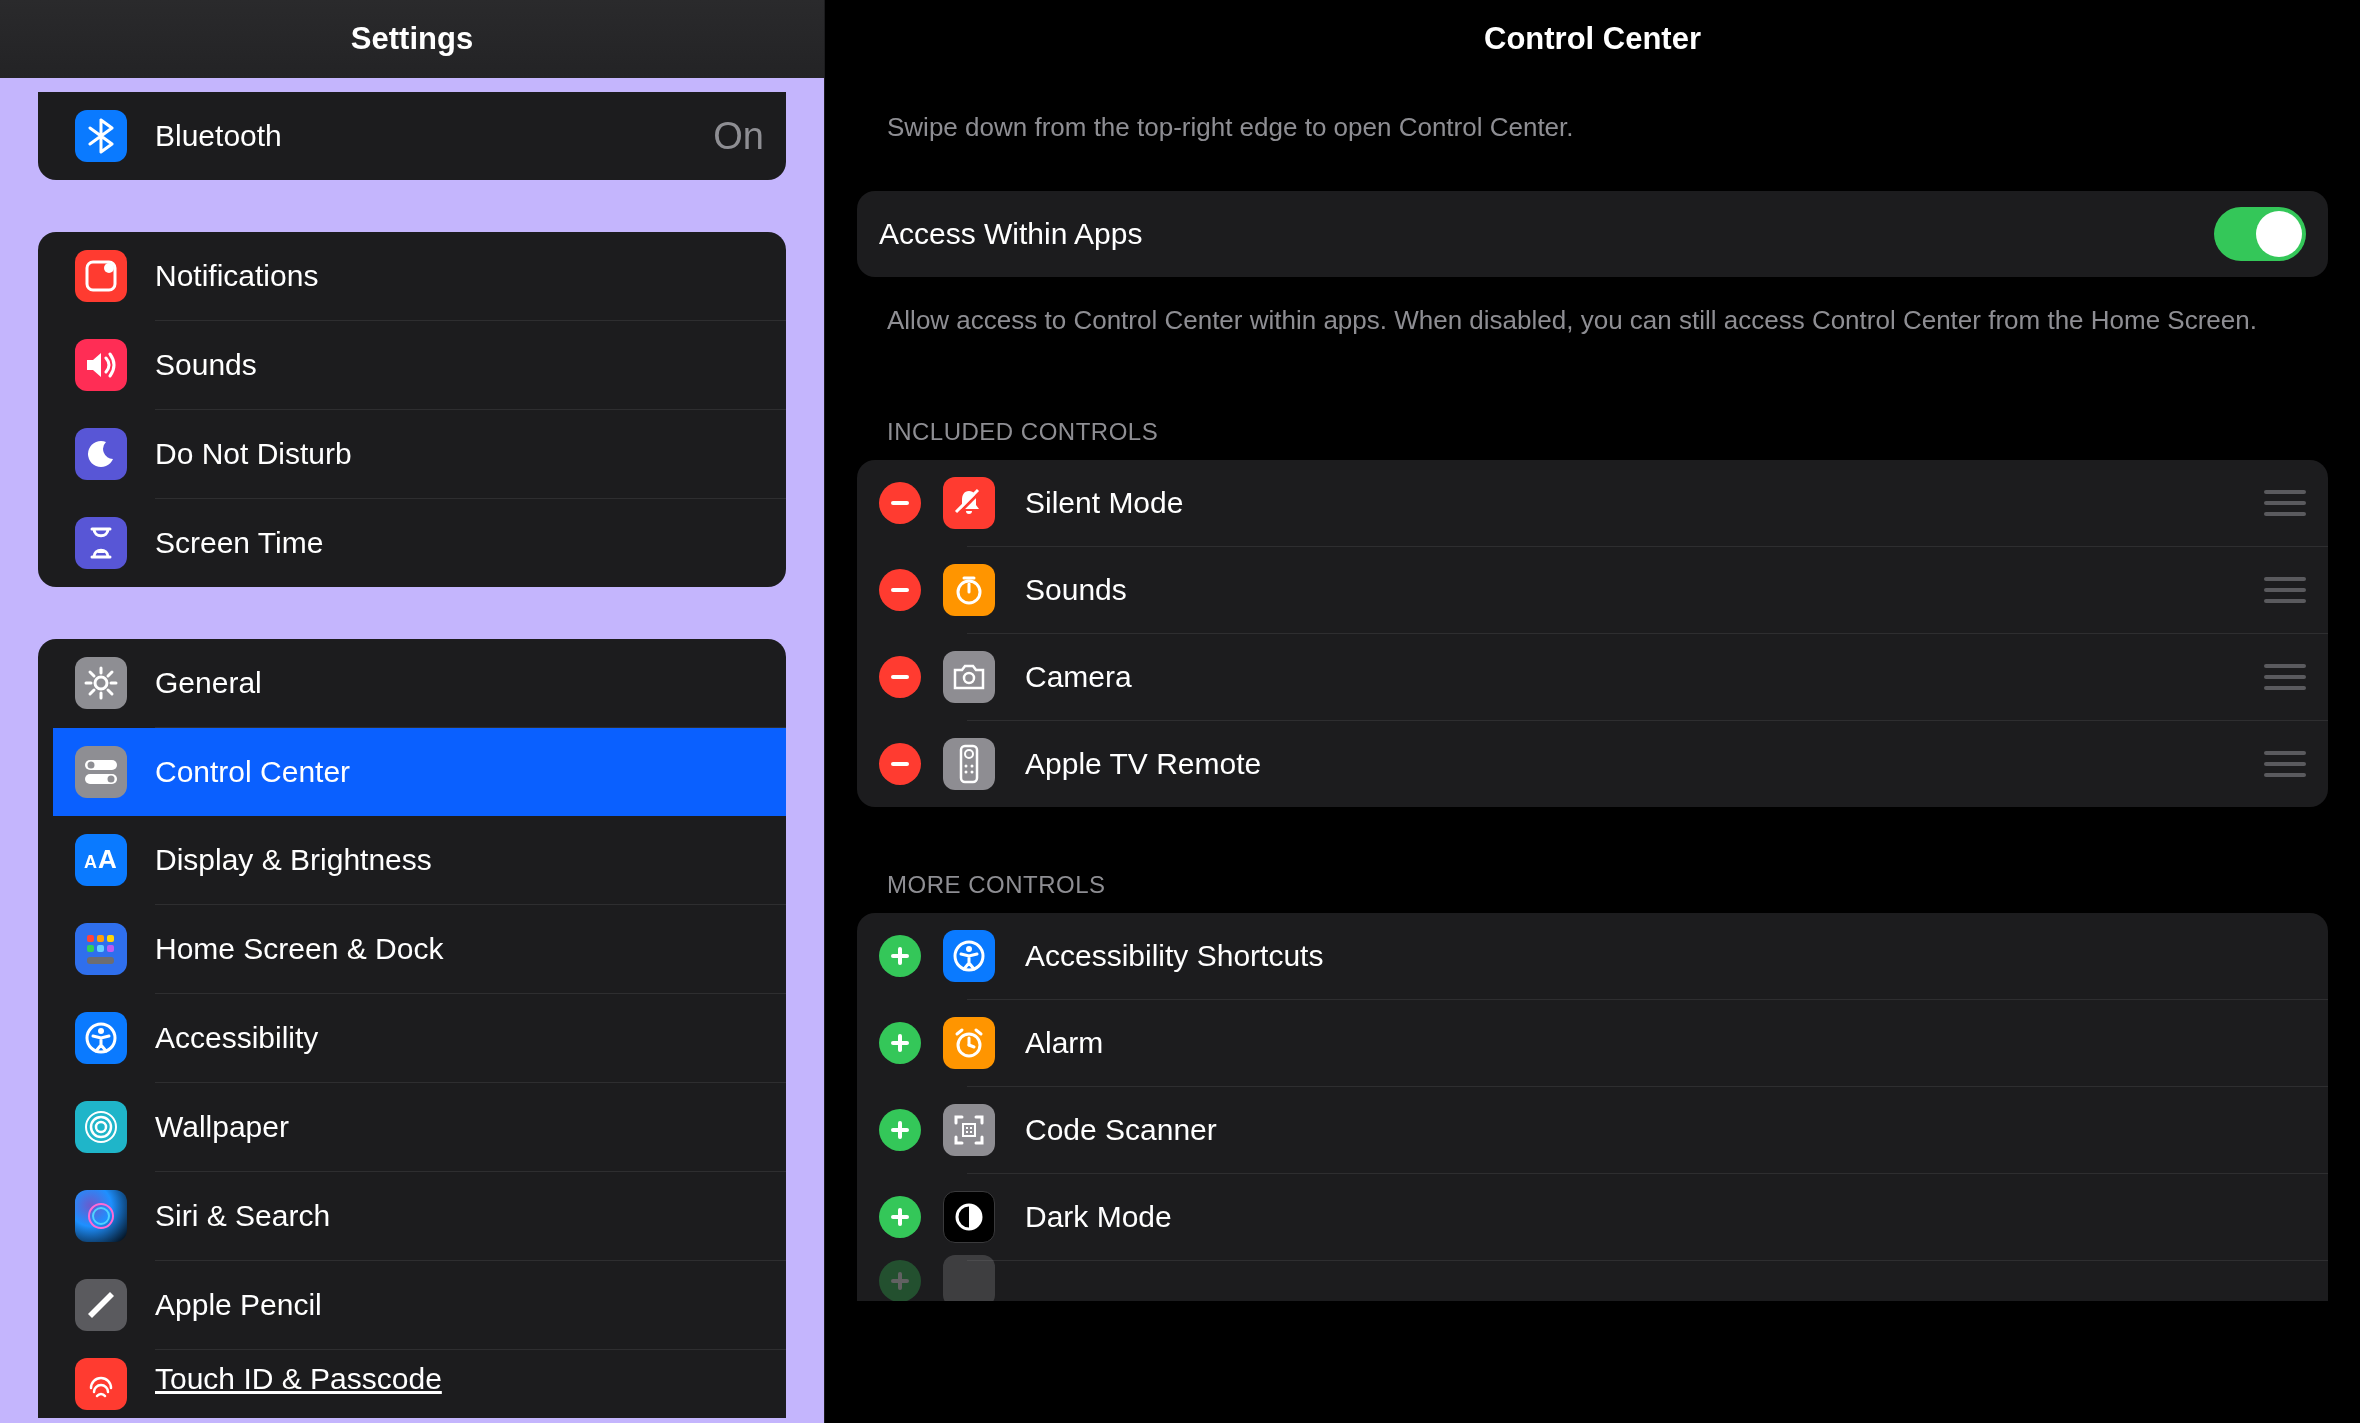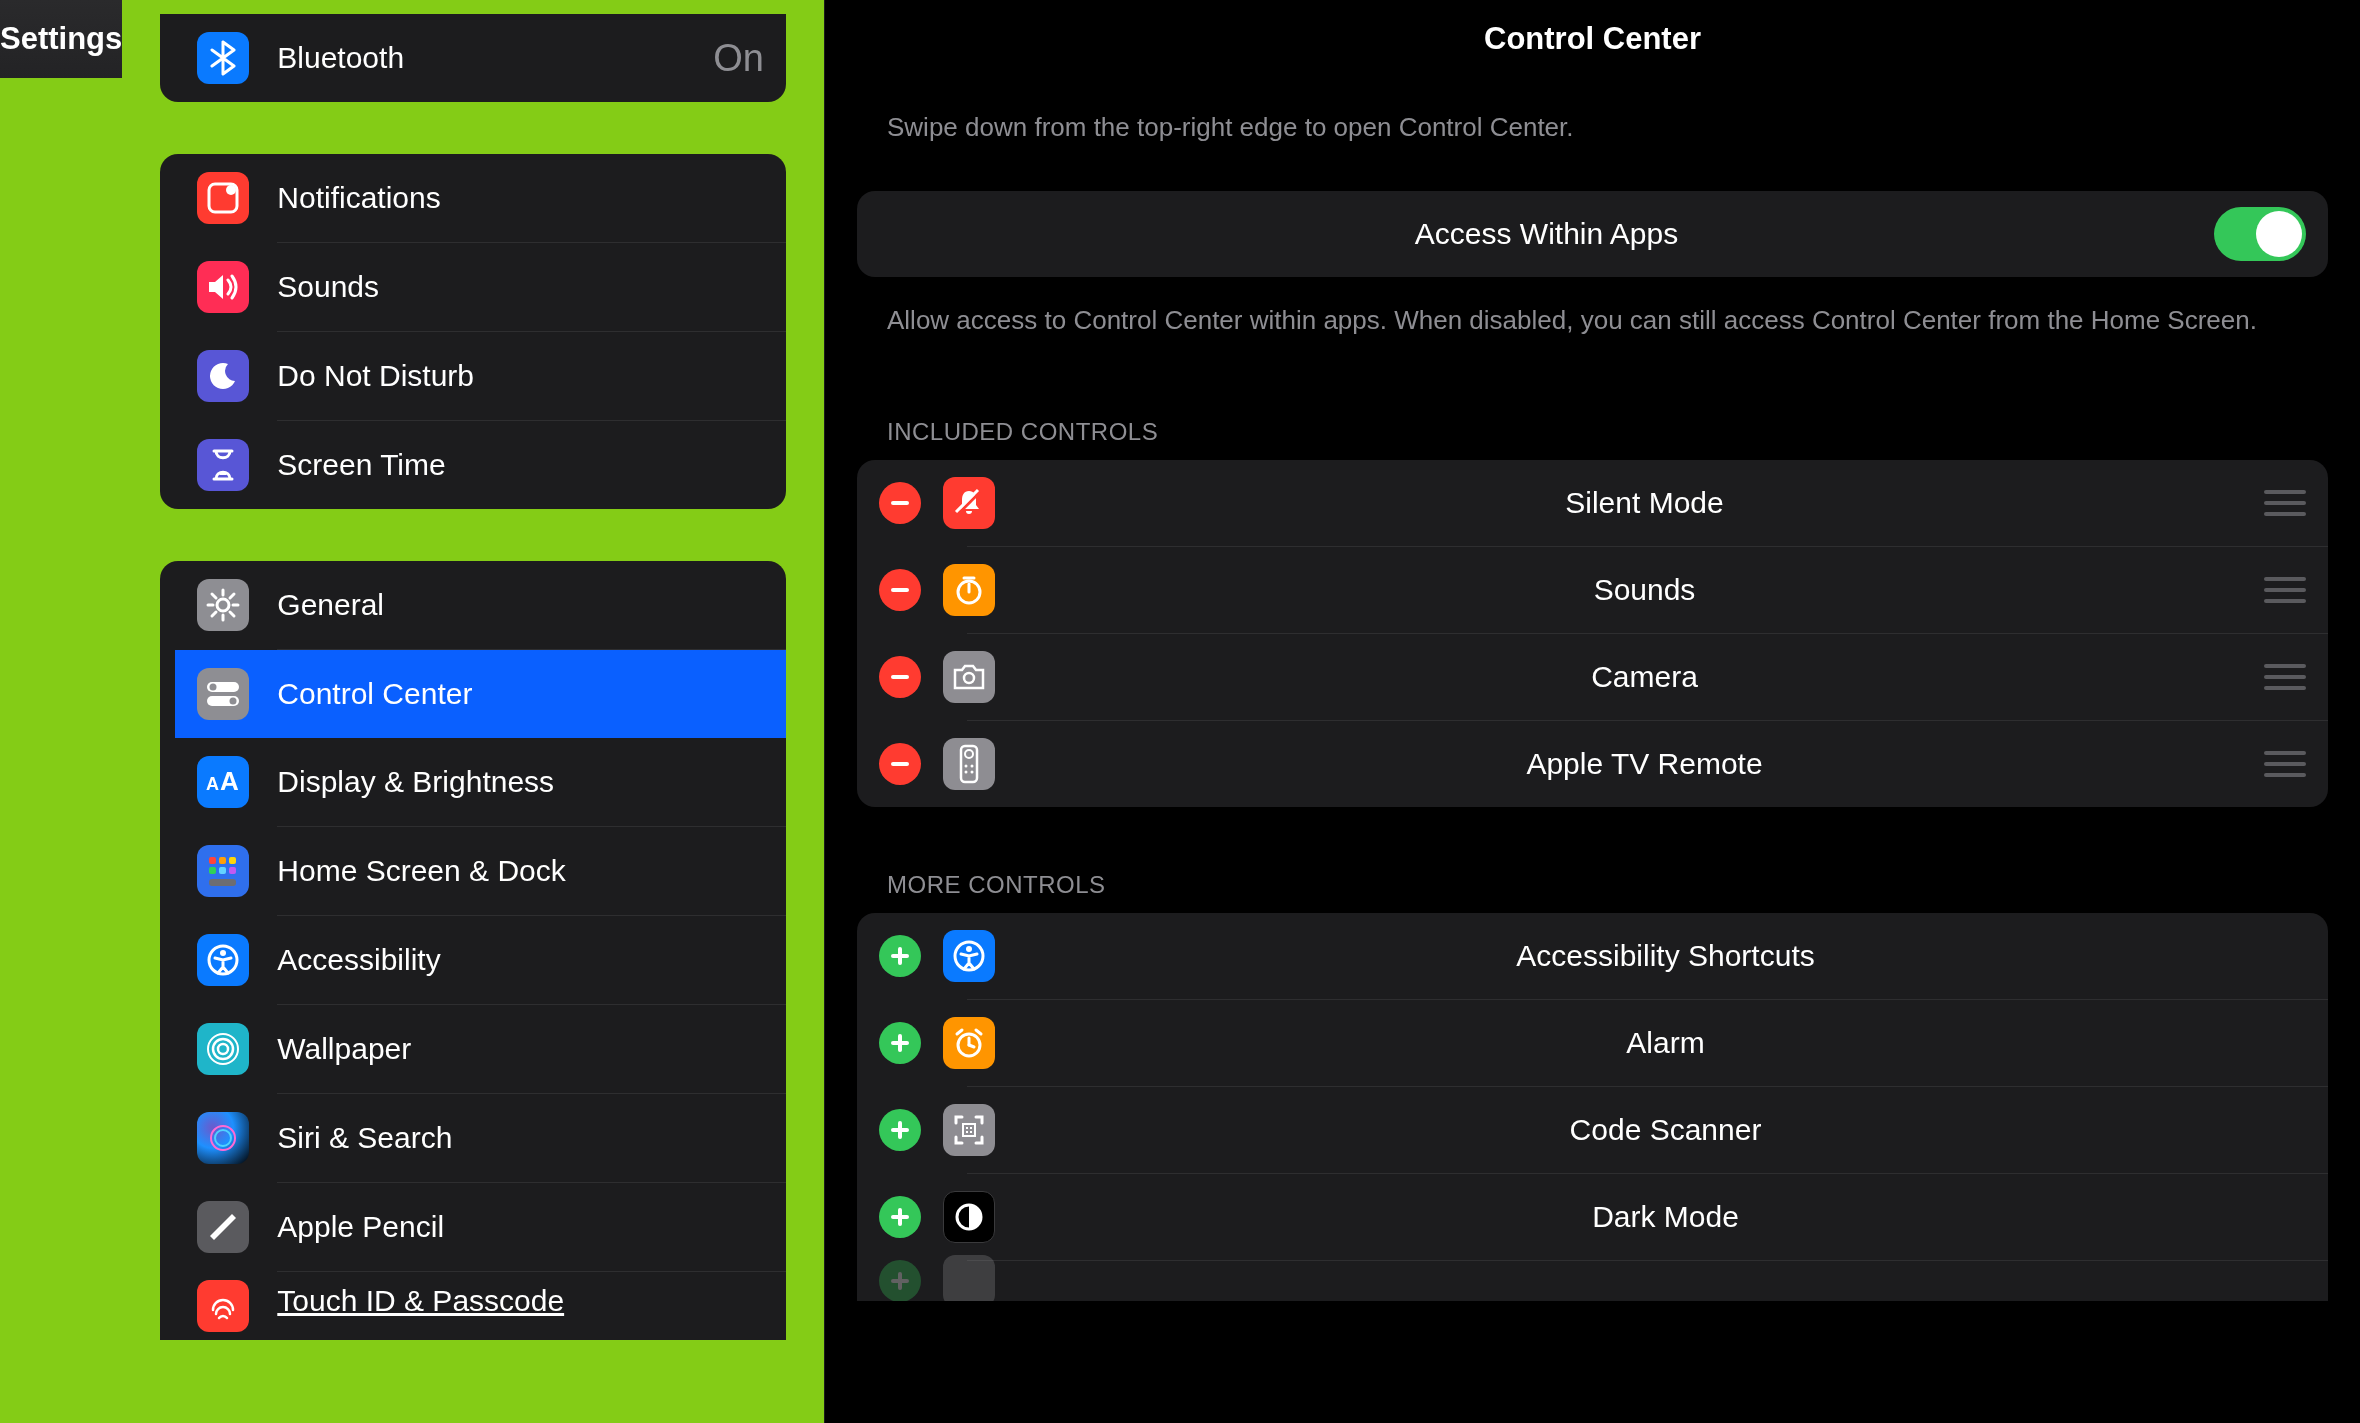--- a/index.html
+++ b/index.html
@@ -14,23 +14,23 @@
     display: flex;
     width: 2360px;
     height: 1423px;
     background: #000;
   }
 
   
   .sidebar {
     width: 825px;
     height: 100%;
-    background: #84cc16;
-    display: flex;
-    flex-direction: row;
+    background: #c4b5fd;
+    display: flex;
+    flex-direction: column;
     border-right: 1px solid #1c1c1e;
   }
   .sidebar-header {
     height: 78px;
     background: linear-gradient(#2a2a2c, #232325);
     display: flex;
     align-items: center;
     justify-content: center;
     font-size: 31px;
     font-weight: 600;
@@ -146,21 +146,20 @@
   .card {
     background: #1c1c1e;
     border-radius: 18px;
     overflow: hidden;
   }
   .card .drow {
     display: flex;
     align-items: center;
     height: 86px;
     padding: 0 22px;
-    text-align: center;
   }
   .drow-sep { height: 1px; background: #2e2e30; margin-left: 190px; }
   .drow-sep.indent-110 { margin-left: 110px; }
   .act-btn {
     width: 42px;
     height: 42px;
     border-radius: 50%;
     display: flex;
     align-items: center;
     justify-content: center;

